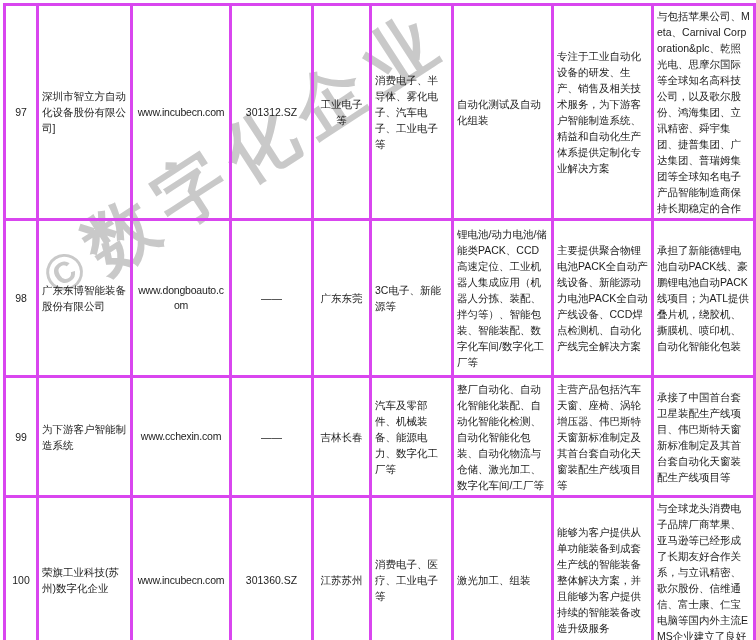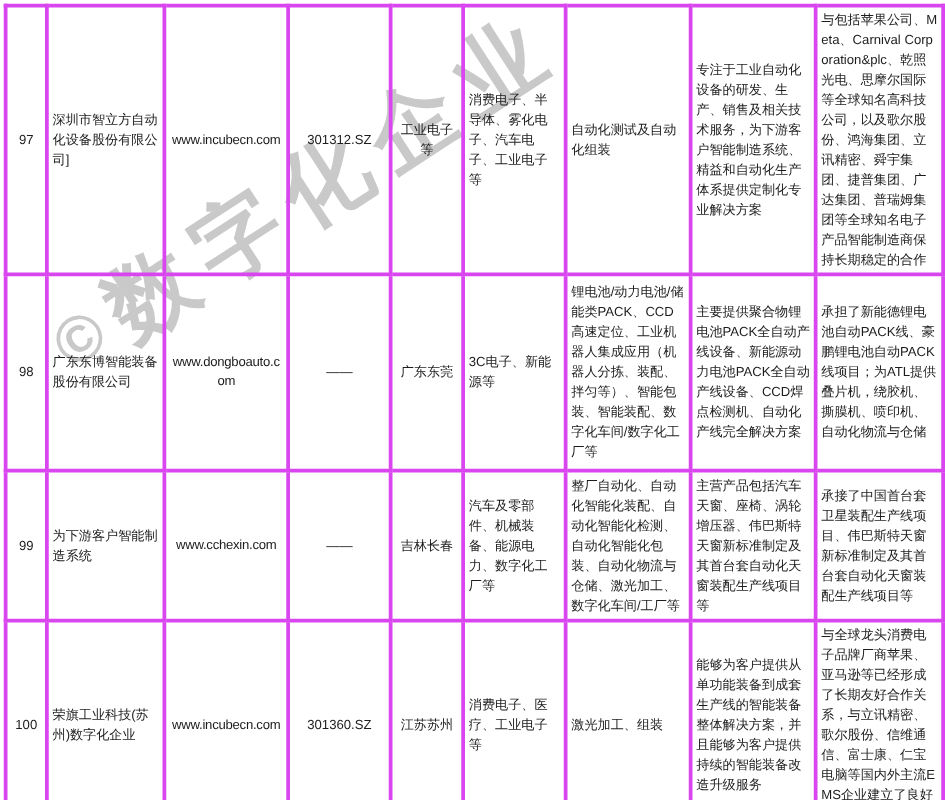--- a/index.html
+++ b/index.html
@@ -92,21 +92,21 @@
       </tr>
       <tr class="r1">
         <td class="c">98</td>
         <td>广东东博智能装备股份有限公司</td>
         <td class="web">www.dongboauto.com</td>
         <td class="c">——</td>
         <td class="c">广东东莞</td>
         <td>3C电子、新能源等</td>
         <td>锂电池/动力电池/储能类PACK、CCD高速定位、工业机器人集成应用（机器人分拣、装配、拌匀等）、智能包装、智能装配、数字化车间/数字化工厂等</td>
         <td>主要提供聚合物锂电池PACK全自动产线设备、新能源动力电池PACK全自动产线设备、CCD焊点检测机、自动化产线完全解决方案</td>
-        <td>承担了新能德锂电池自动PACK线、豪鹏锂电池自动PACK线项目；为ATL提供叠片机，绕胶机、撕膜机、喷印机、自动化物流与仓储</td>
+        <td>承担了新能德锂电池自动PACK线、豪鹏锂电池自动PACK线项目；为ATL提供叠片机，绕胶机、撕膜机、喷印机、自动化智能化包装</td>
       </tr>
       <tr class="r2">
         <td class="c">99</td>
         <td>为下游客户智能制造系统</td>
         <td class="web">www.cchexin.com</td>
         <td class="c">——</td>
         <td class="c">吉林长春</td>
         <td>汽车及零部件、机械装备、能源电力、数字化工厂等</td>
         <td>整厂自动化、自动化智能化装配、自动化智能化检测、自动化智能化包装、自动化物流与仓储、激光加工、数字化车间/工厂等</td>
         <td>主营产品包括汽车天窗、座椅、涡轮增压器、伟巴斯特天窗新标准制定及其首台套自动化天窗装配生产线项目等</td>

